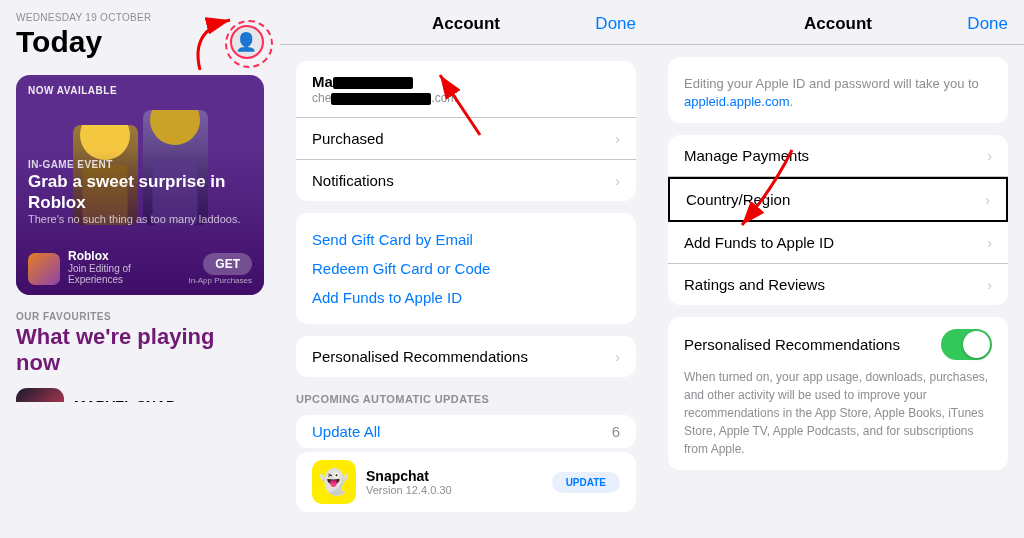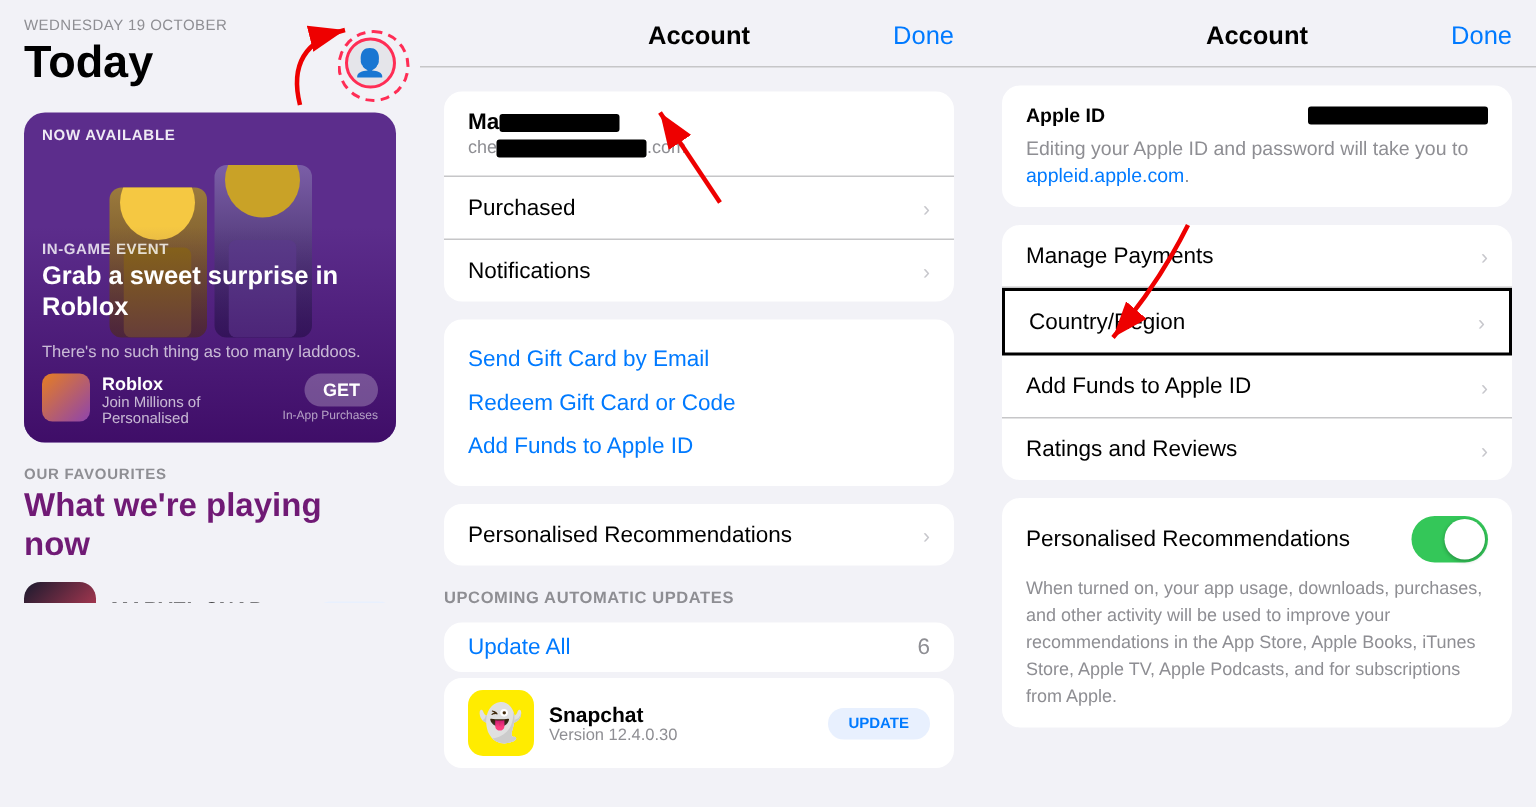--- a/index.html
+++ b/index.html
@@ -117,27 +117,27 @@
       font-size: 17px;
       font-weight: 700;
       color: #fff;
       line-height: 1.2;
       margin-top: 2px;
     }
 
     .featured-subtitle {
       font-size: 11px;
       color: rgba(255,255,255,0.7);
-      margin-top: 14px;
+      margin-top: 0;
     }
 
     .featured-app-row {
       display: flex;
-      align-items: flex-start;
-      margin-top: 8px;
+      align-items: flex-end;
+      margin-top: 24px;
     }
 
     .featured-app-icon {
       width: 32px;
       height: 32px;
       border-radius: 7px;
       background: linear-gradient(135deg, #e67e22, #8e44ad);
       flex-shrink: 0;
     }
 
@@ -555,21 +555,21 @@
       </div>
     </div>
     <div class="featured-card-content">
       <div class="featured-event-label">IN-GAME EVENT</div>
       <div class="featured-title">Grab a sweet surprise in Roblox</div>
       <div class="featured-subtitle">There's no such thing as too many laddoos.</div>
       <div class="featured-app-row">
         <div class="featured-app-icon"></div>
         <div class="featured-app-info">
           <div class="featured-app-name">Roblox</div>
-          <div class="featured-app-desc">Join Millions of Personalised</div>
+          <div class="featured-app-desc">Join Editing of Experiences</div>
         </div>
         <div style="display:flex;flex-direction:column;align-items:flex-end;">
           <button class="get-btn">GET</button>
           <div class="in-app-label">In-App Purchases</div>
         </div>
       </div>
     </div>
   </div>
 
   <div class="our-favourites-section">
@@ -655,24 +655,20 @@
 
 <div class="panel-divider"></div>
 
 <div class="panel-3">
   <div class="modal-header" style="position:relative;">
     <div class="modal-title">Account</div>
     <button class="done-btn">Done</button>
   </div>
 
   <div class="apple-id-section">
-    <div style="display:flex;align-items:center;justify-content:space-between;">
-      <div class="apple-id-label">Apple ID</div>
-      <span class="redacted" style="width:120px;"></span>
-    </div>
     <div class="apple-id-desc">
       <span>Editing your Apple ID and password will take you to</span>
       <a href="#">appleid.apple.com</a><span>.</span>
     </div>
   </div>
 
   <svg class="arrow" style="position:absolute;top:140px;left:40px;pointer-events:none;z-index:10;" width="120" height="100">
     <defs>
       <marker id="arrowhead3" markerWidth="8" markerHeight="6" refX="8" refY="3" orient="auto">
         <polygon points="0 0, 8 3, 0 6" fill="#e00"></polygon>

